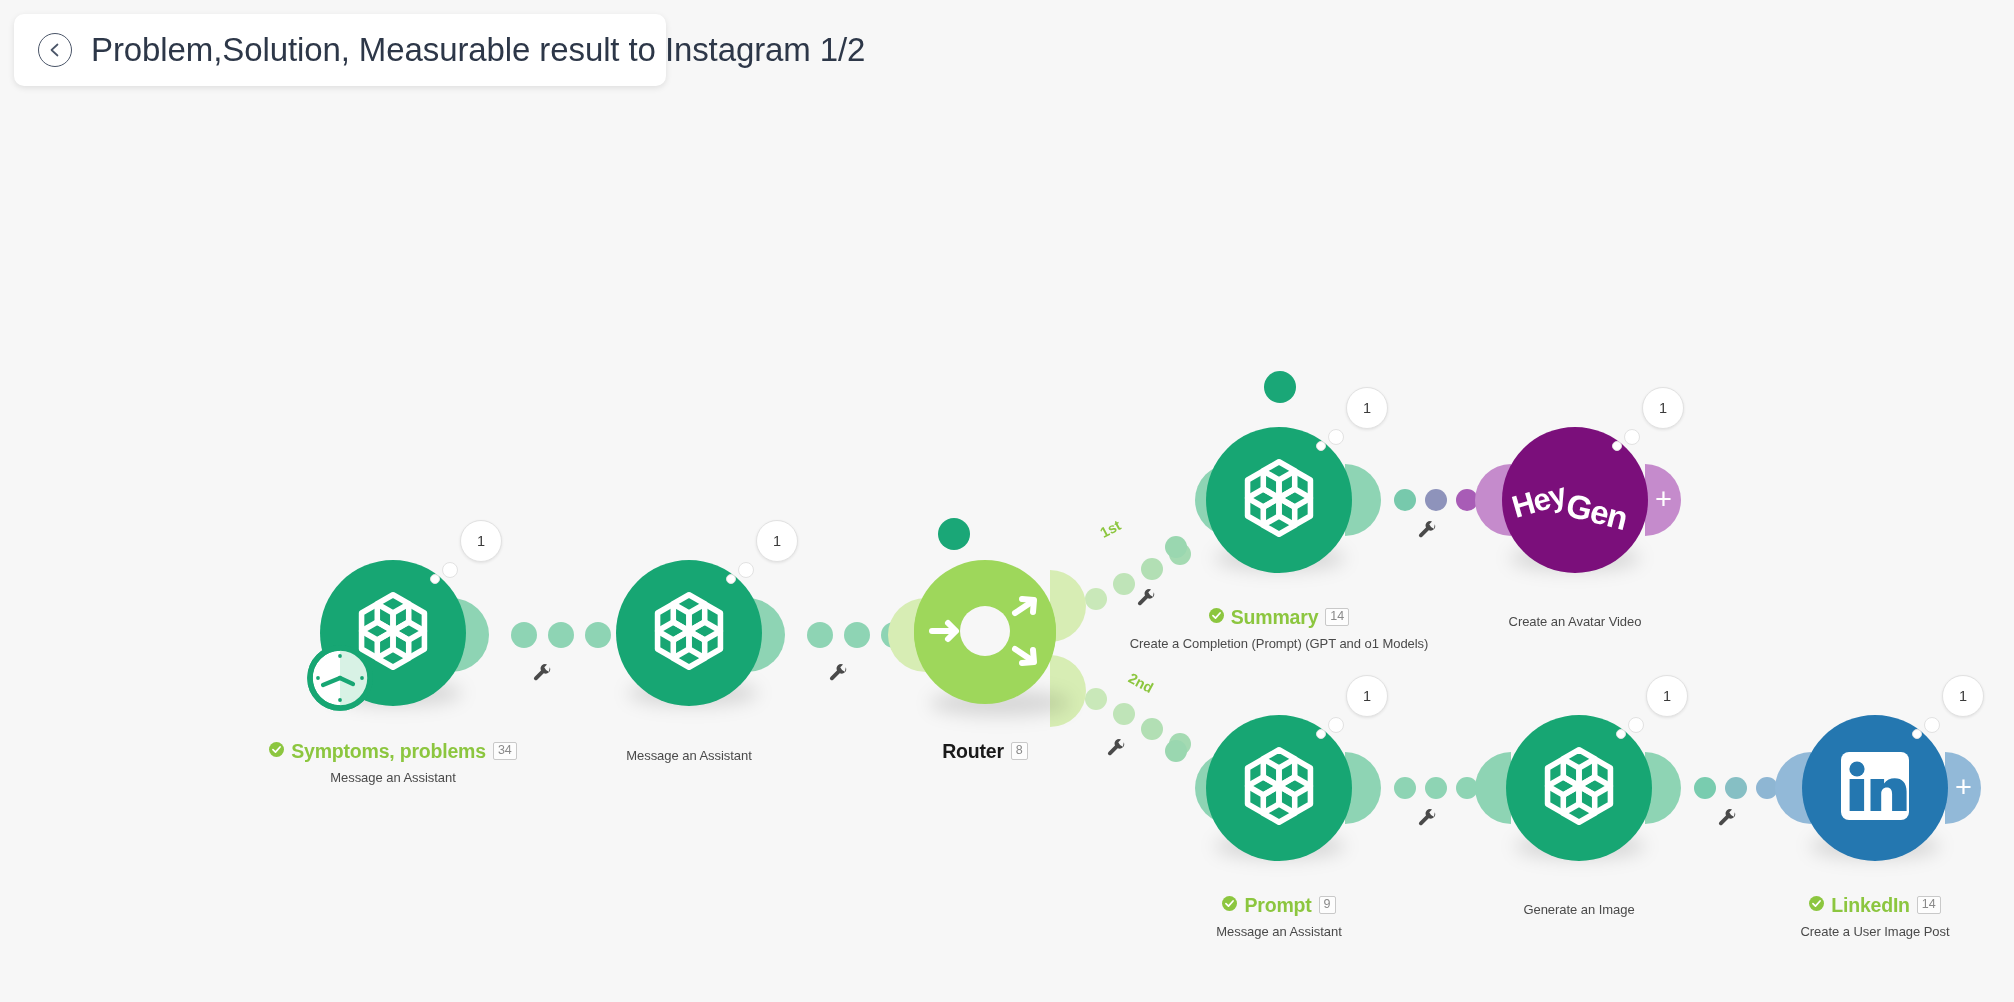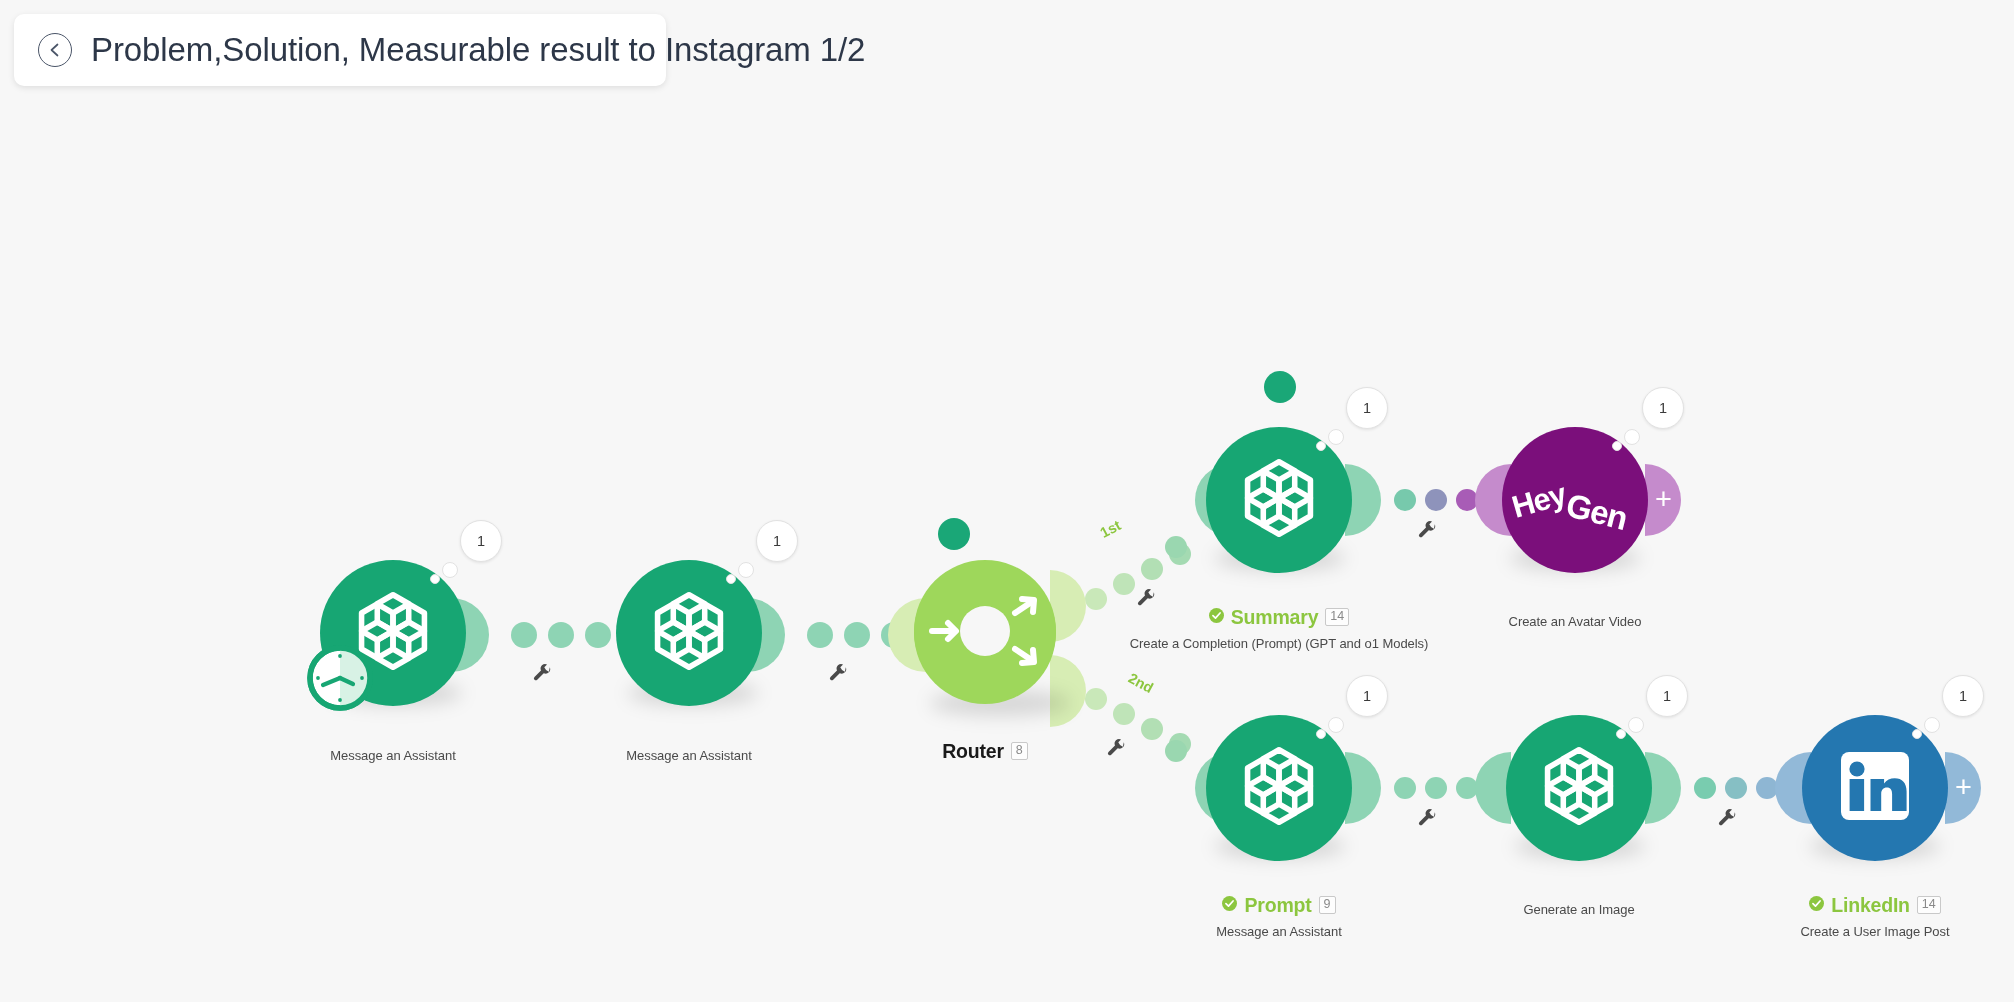--- a/index.html
+++ b/index.html
@@ -344,20 +344,30 @@
         <path d="M33 33 L16 40" stroke="#17a673" stroke-width="4.2" stroke-linecap="round"></path>
         <path d="M33 33 L46 39" stroke="#17a673" stroke-width="4.2" stroke-linecap="round"></path>
       </svg>
     </div>
     <div class="bubble-group" style="left:430px; top:520px;">
       <div class="bubble-small" style="left:0px; top:54px;"></div>
       <div class="bubble-mid" style="left:12px; top:42px;"></div>
       <div class="bubble-main" style="left:30px; top:0px;">1</div>
     </div>
     <div class="node-label" style="left:193px; top:740px; width:400px;">
+      <div class="label-row">
+        <span class="check-icon">
+          <svg width="15" height="15" viewBox="0 0 16 16">
+            <circle cx="8" cy="8" r="8" fill="#8cc63f"></circle>
+            <path d="M4.2 8.2 L6.9 10.8 L11.8 5.3" fill="none" stroke="#ffffff" stroke-width="1.8" stroke-linecap="round" stroke-linejoin="round"></path>
+          </svg>
+        </span>
+        <span class="label-title">Symptoms, problems</span>
+        <span class="label-badge">34</span>
+      </div>
       <div class="label-sub">Message an Assistant</div>
     </div>
   </div>
 
   <div class="node">
     <div class="node-shadow" style="left:628px; top:680px; width:130px; height:26px;"></div>
     <div class="node-circle" style="left:616px; top:560px; width:146px; height:146px; background:#17a673;">
       <span>
         <svg width="92" height="92" viewBox="0 0 24 24">
           <path fill="none" stroke="#ffffff" stroke-width="1.45" stroke-linejoin="round" stroke-linecap="round" d="M12 2.55 16.1 4.9 16.1 9.6 12 11.95 7.9 9.6 7.9 4.9 Z"></path>

